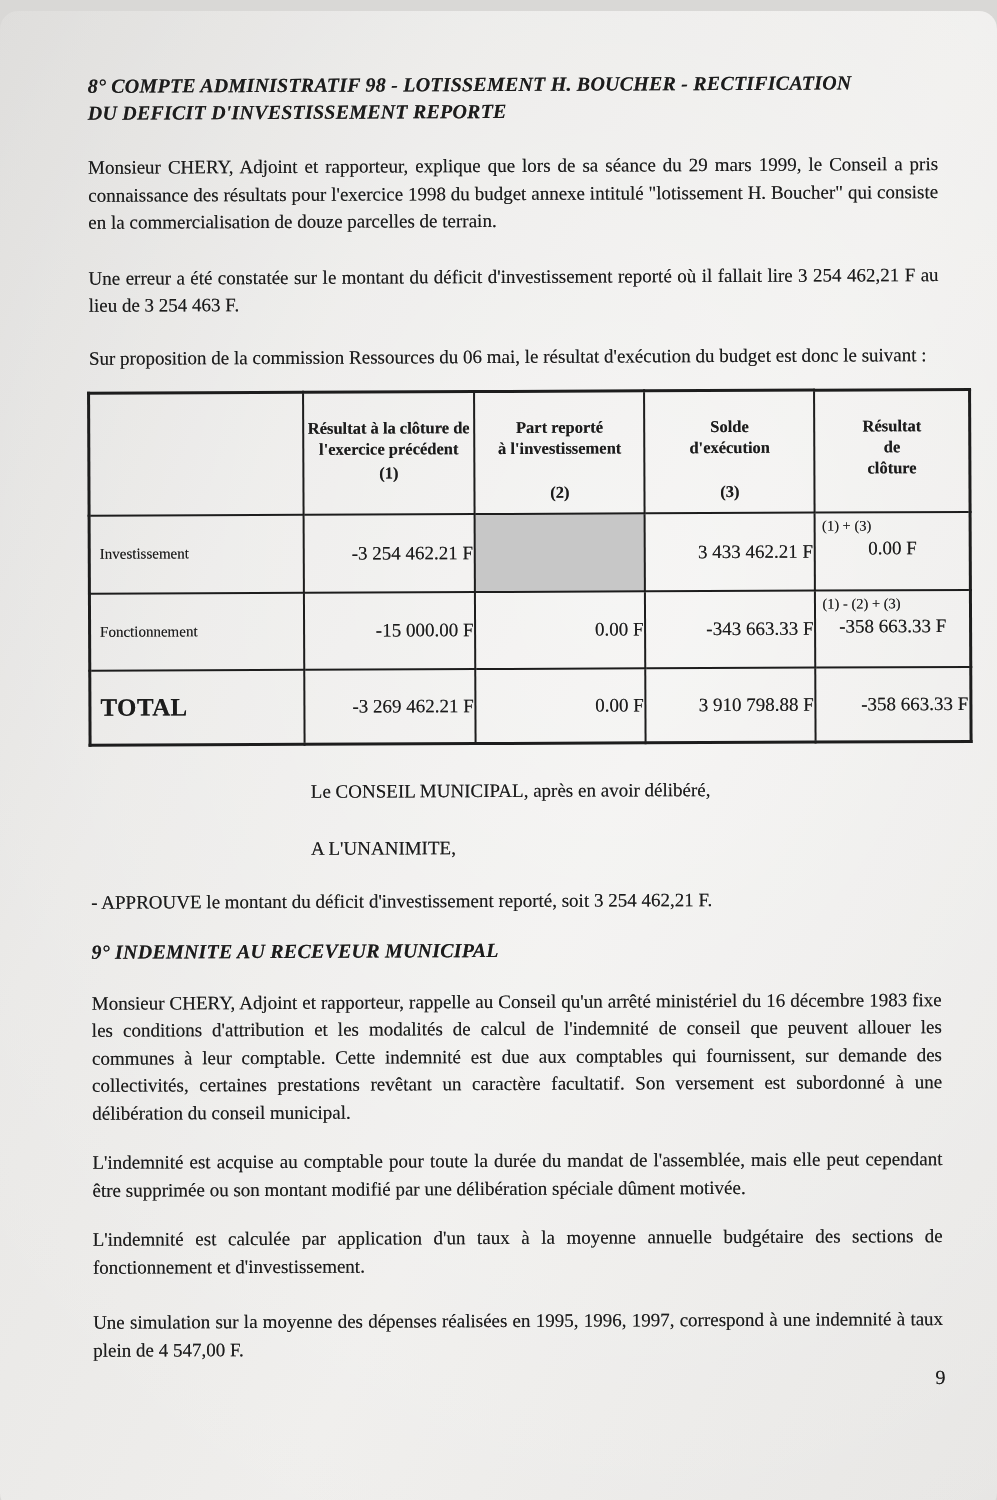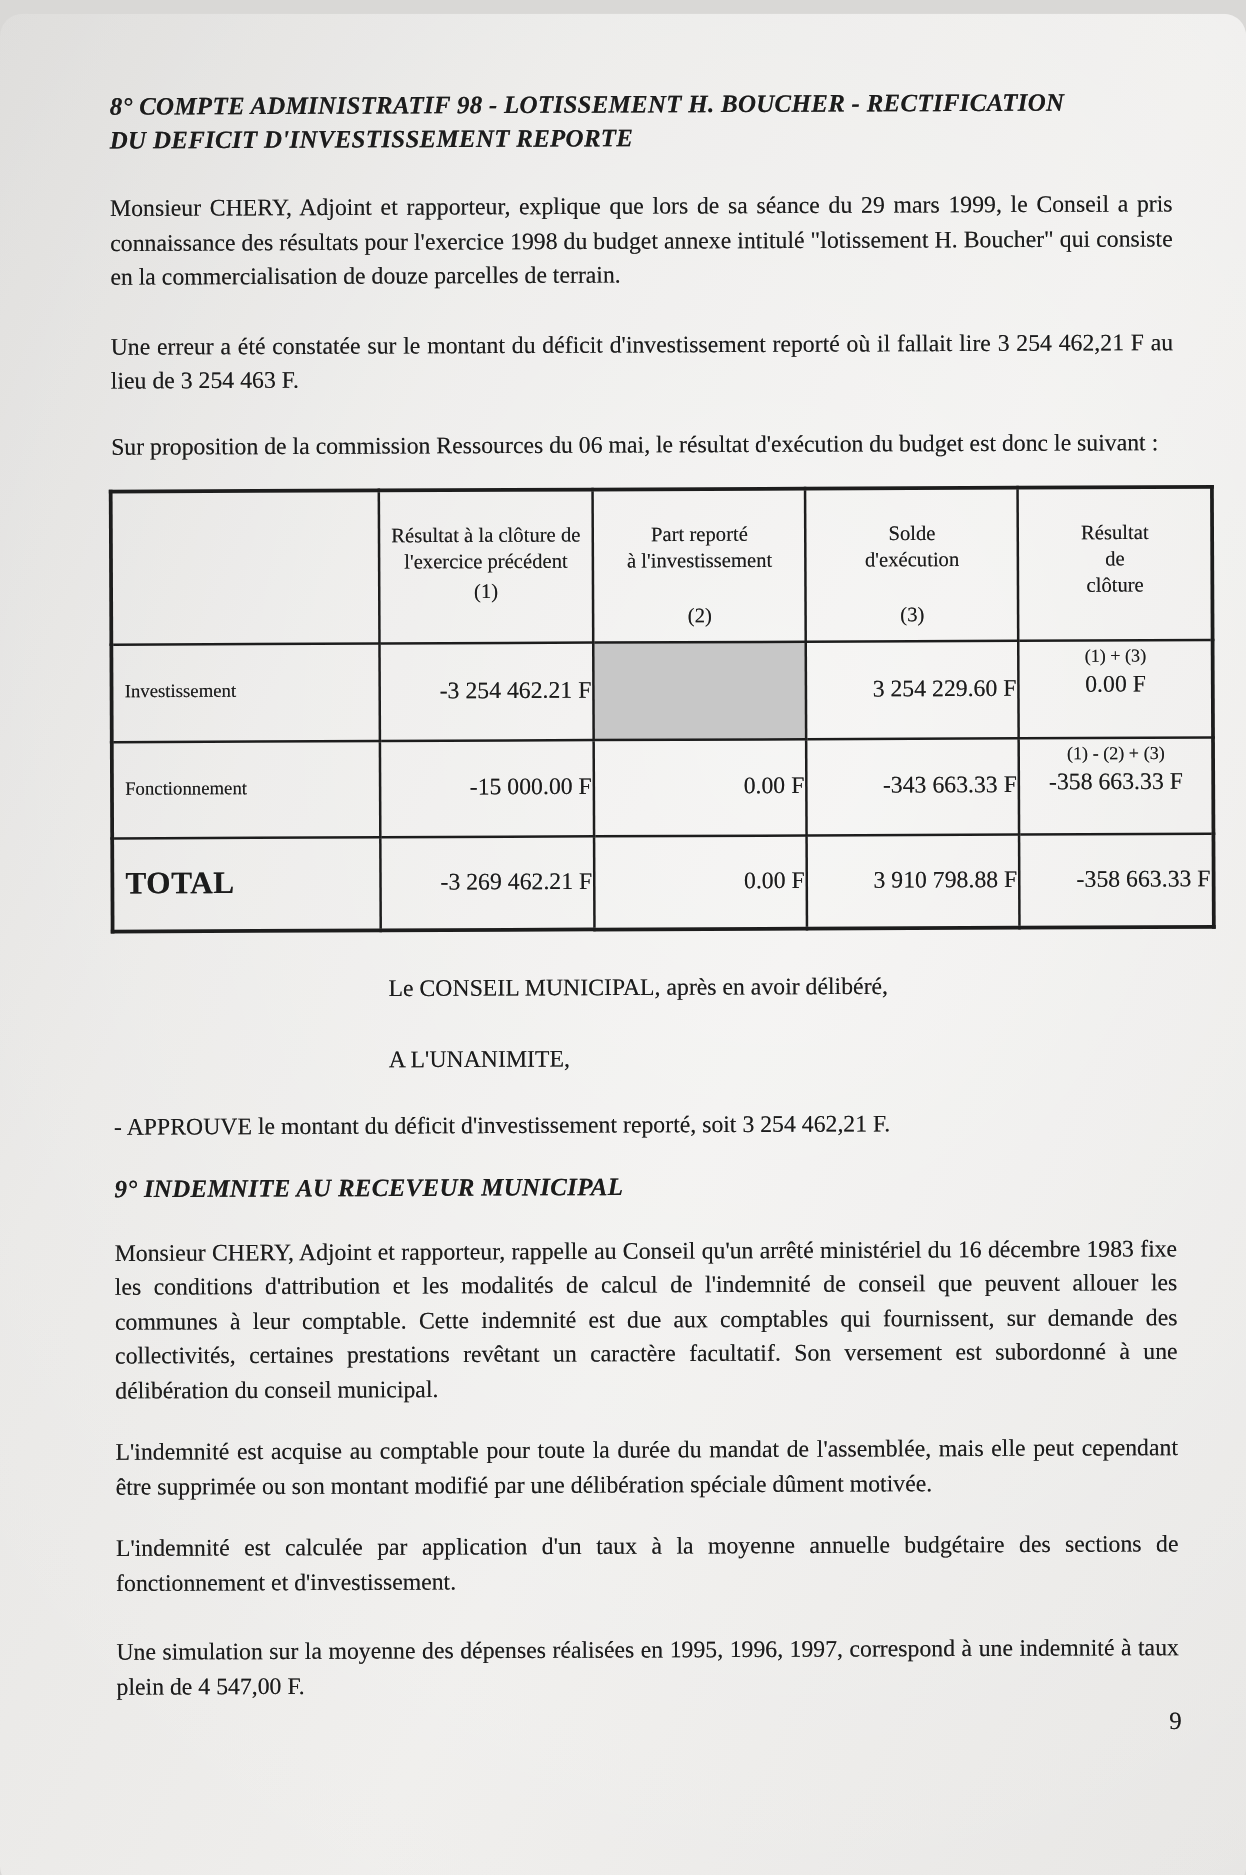--- a/index.html
+++ b/index.html
@@ -76,21 +76,21 @@
   col.c-label { width: 24.3%; }
   col.c-prev  { width: 19.5%; }
   col.c-part  { width: 19.3%; }
   col.c-solde { width: 19.3%; }
   col.c-res   { width: 17.6%; }
   thead tr { height: 122px; }
   tbody tr.r-invest { height: 78px; }
   tbody tr.r-fonct  { height: 77px; }
   tbody tr.r-total  { height: 75px; }
   th {
-    font-weight: normal;
+    font-weight: bold;
     font-size: 16.5px;
     line-height: 21px;
     vertical-align: top;
     padding-top: 24px;
     text-align: center;
   }
   .hnum { margin-top: 3px; }
   th.gap-num .hnum { margin-top: 23px; }
   td { font-size: 19px; vertical-align: middle; }
   td.rowlabel {
@@ -105,21 +105,21 @@
   }
   td.val { text-align: right; }
   td.shaded { background: #c7c7c7; }
   td.closure-cell {
     vertical-align: top;
     padding: 3px 6px 0 6px;
   }
   .formula {
     font-size: 14.5px;
     line-height: 19px;
-    text-align: center;
+    text-align: left;
   }
   .closure-val {
     text-align: center;
     font-size: 19px;
     margin-top: 2px;
   }
   .page-number {
     width: 884px;
     text-align: right;
     padding-right: 30px;
@@ -174,21 +174,21 @@
             <div>de</div>
             <div>clôture</div>
           </th>
         </tr>
       </thead>
       <tbody>
         <tr class="r-invest">
           <td class="rowlabel">Investissement</td>
           <td class="val">-3 254 462.21 F</td>
           <td class="val shaded"></td>
-          <td class="val">3 254 229.60 F</td>
+          <td class="val">3 433 462.21 F</td>
           <td class="closure-cell">
             <div class="formula">(1) + (3)</div>
             <div class="closure-val">0.00 F</div>
           </td>
         </tr>
         <tr class="r-fonct">
           <td class="rowlabel">Fonctionnement</td>
           <td class="val">-15 000.00 F</td>
           <td class="val">0.00 F</td>
           <td class="val">-343 663.33 F</td>

